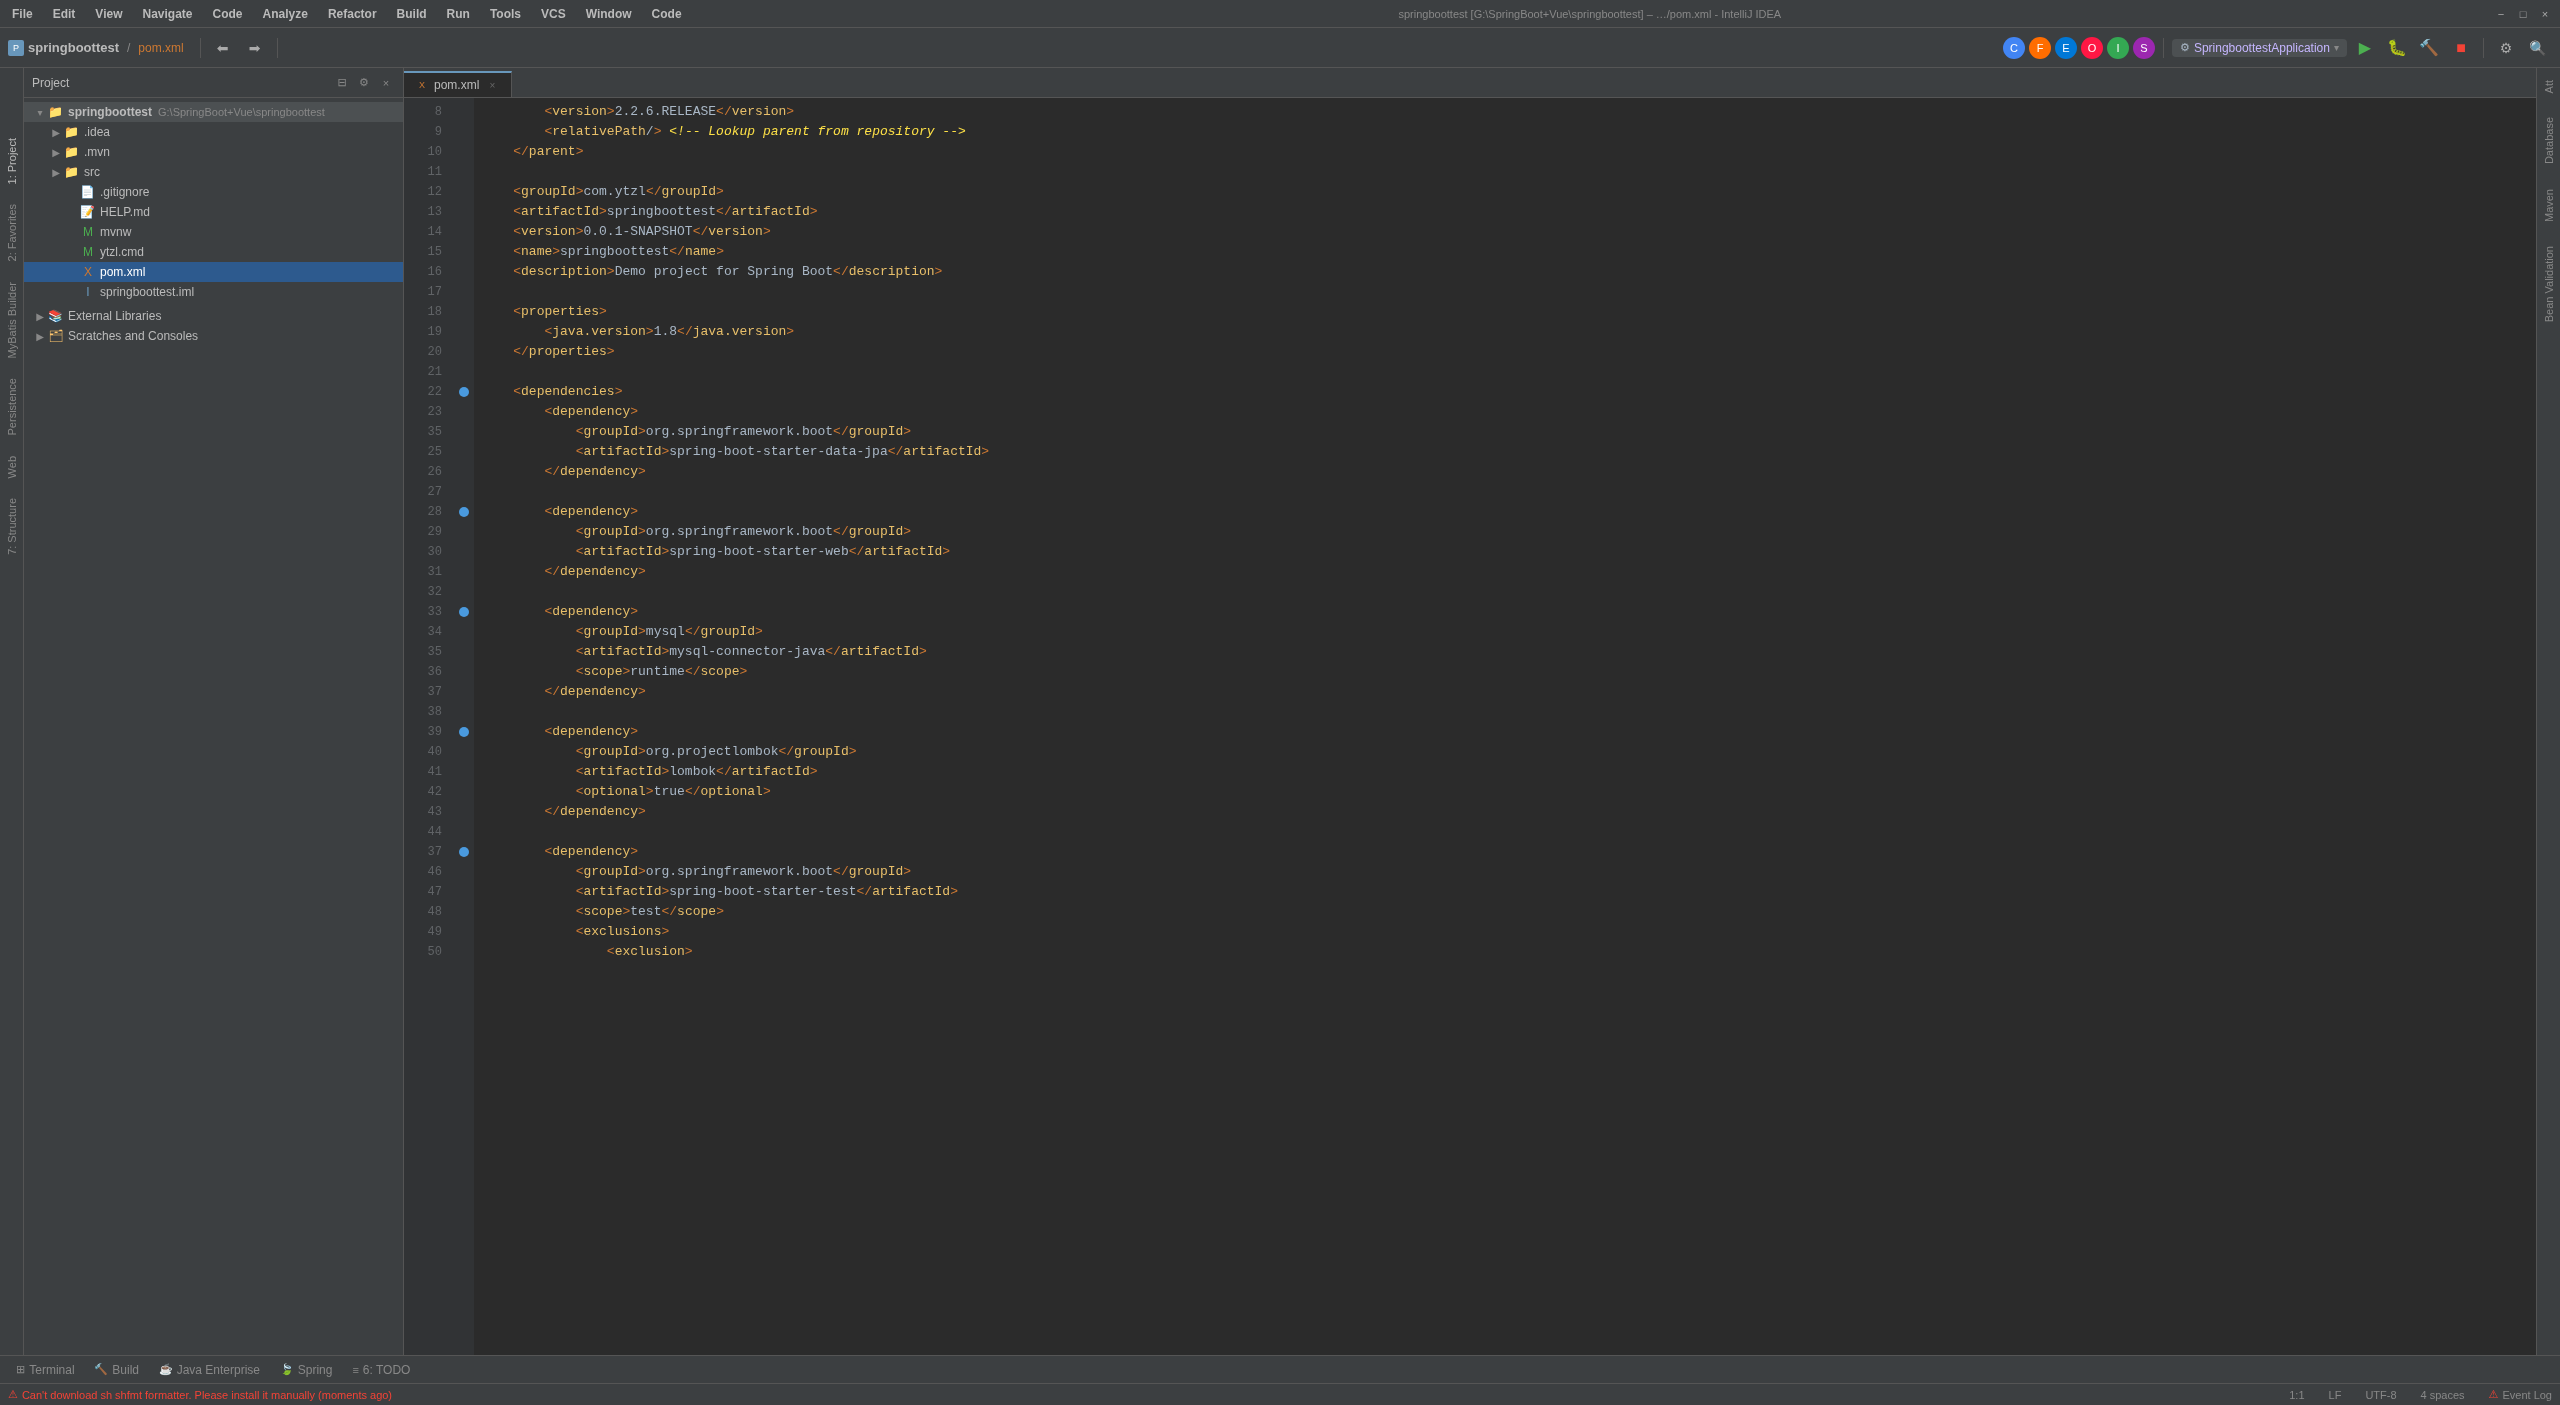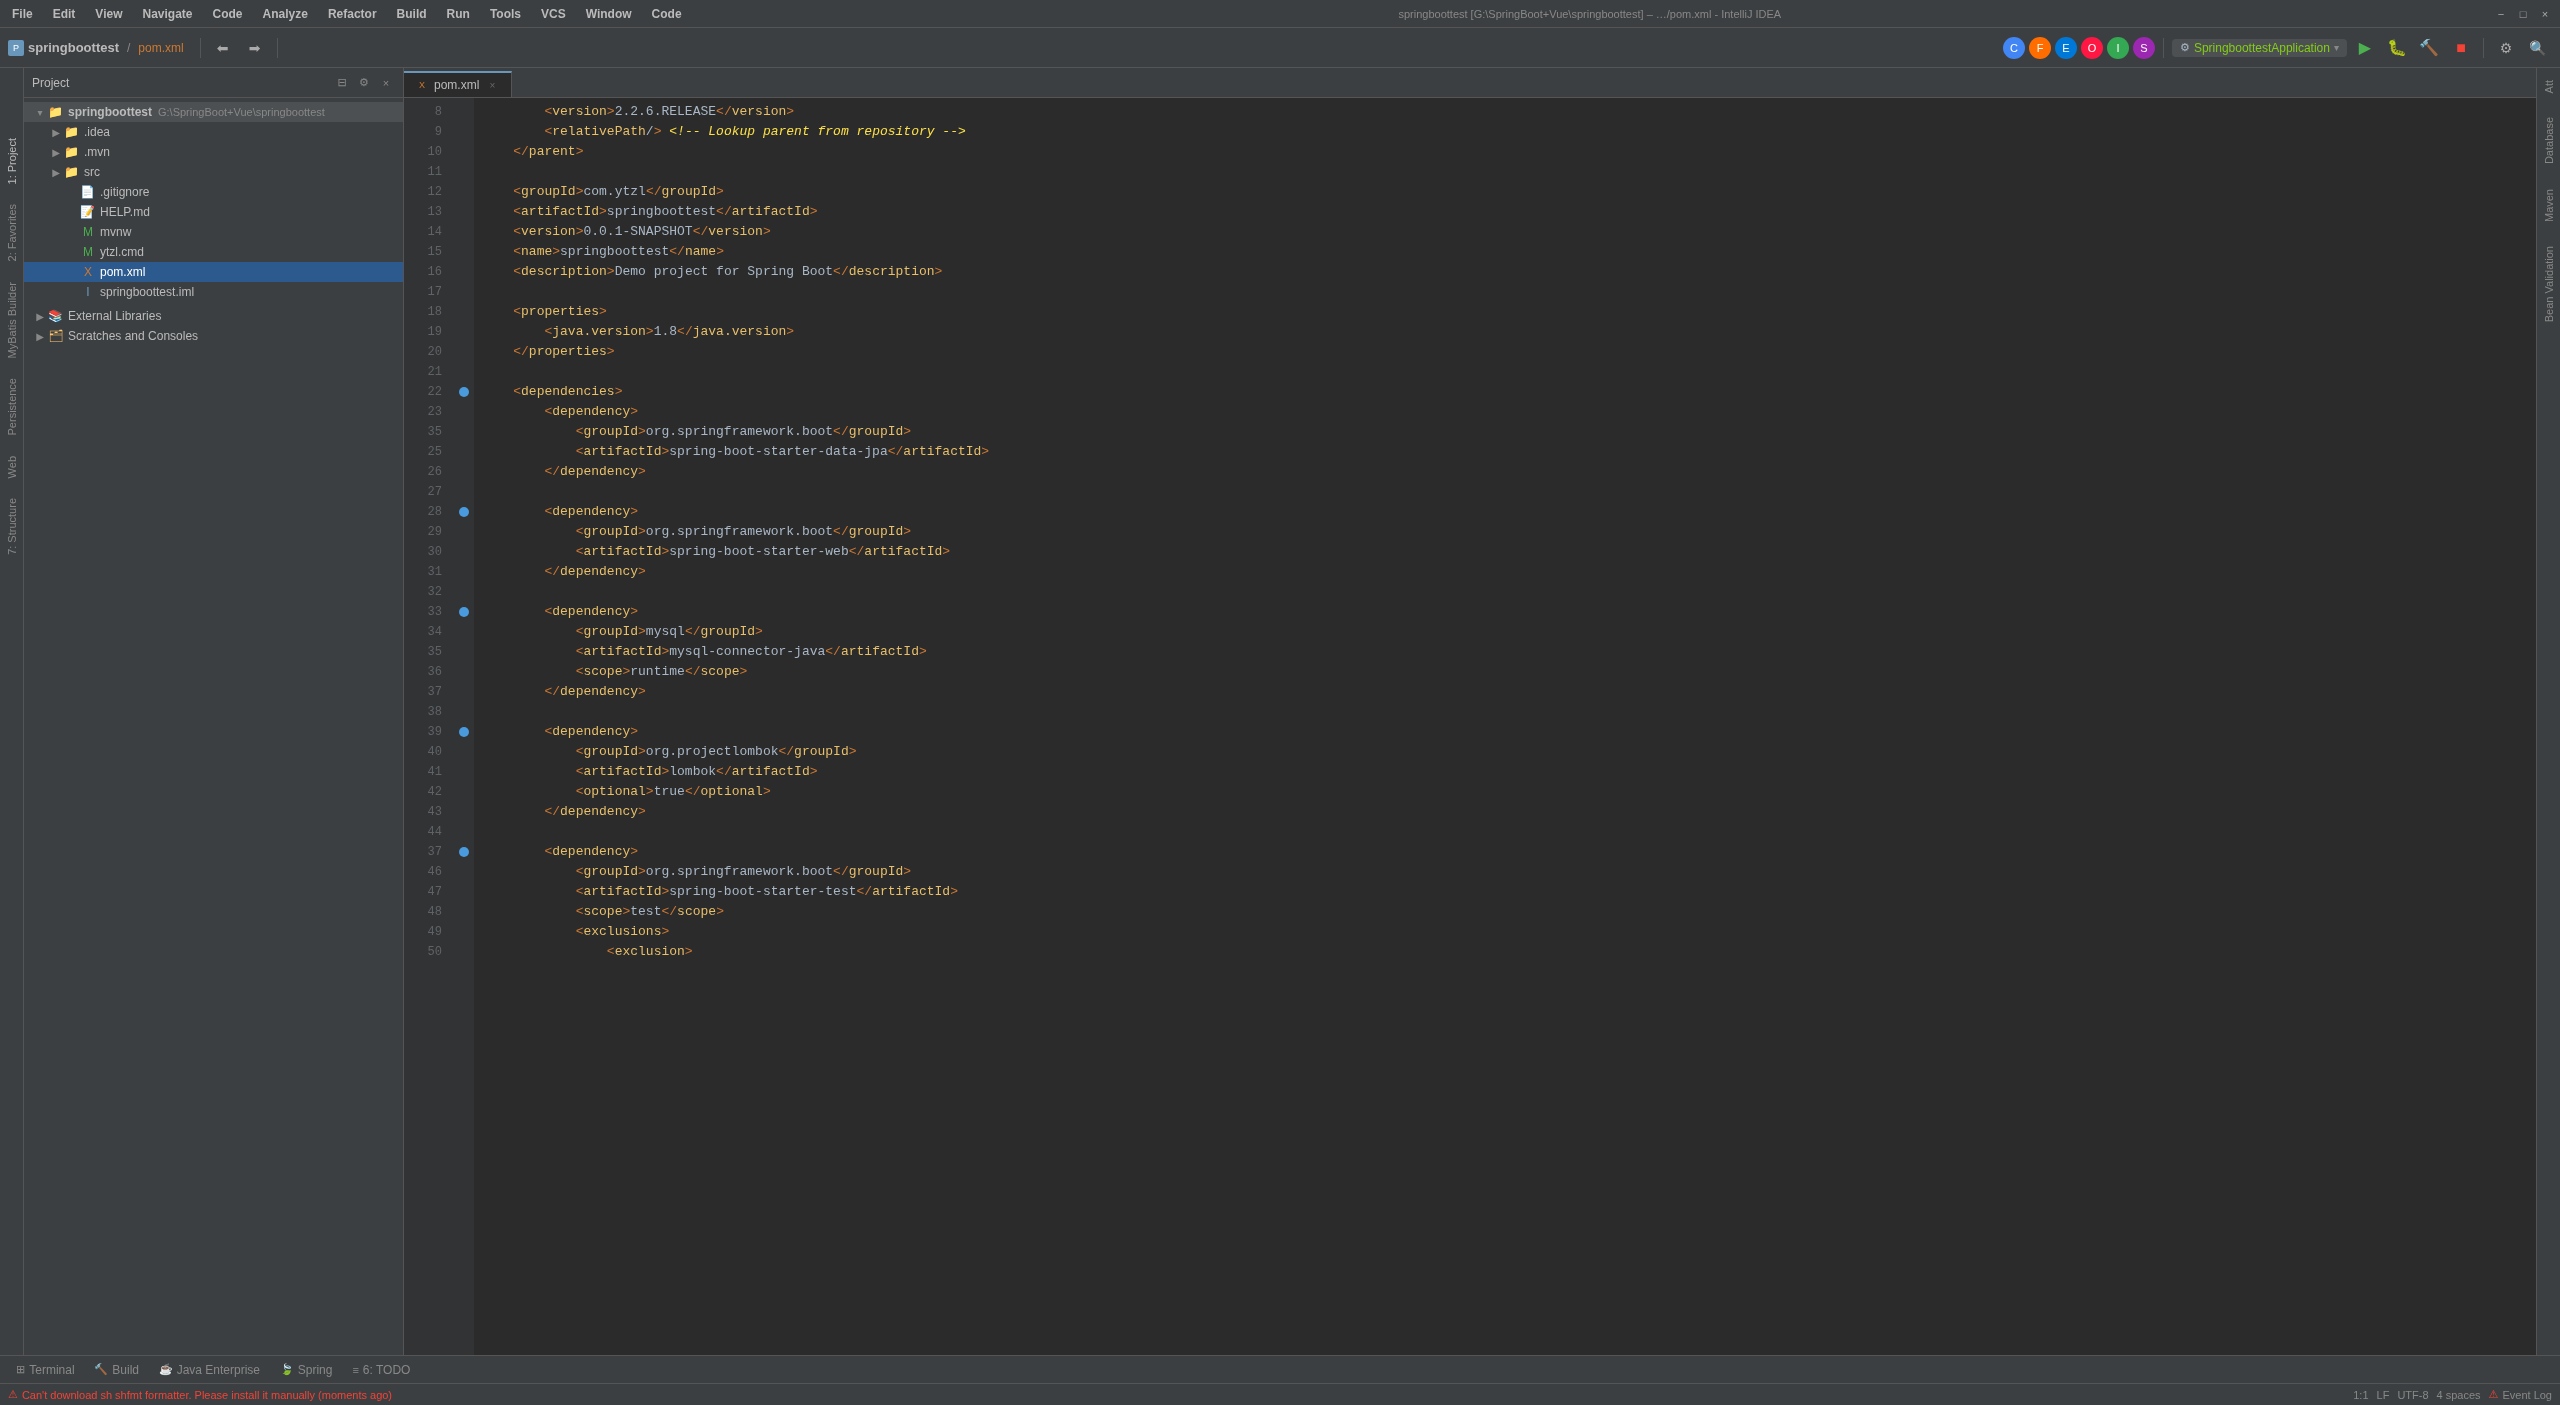--- a/index.html
+++ b/index.html
@@ -111,21 +111,21 @@
     .run-config {
       display: flex;
       align-items: center;
       gap: 4px;
       background: #4c5052;
       border-radius: 4px;
       padding: 2px 8px;
       cursor: pointer;
     }
     .run-config-name {
-      color: #84cc16;
+      color: #c4b5fd;
       font-size: 12px;
     }
     .run-btn {
       width: 28px;
       height: 28px;
       display: flex;
       align-items: center;
       justify-content: center;
       cursor: pointer;
       border-radius: 3px;
@@ -407,21 +407,21 @@
       font-size: 11px;
       color: #888;
       display: flex;
       align-items: center;
       gap: 4px;
     }
     .status-item.error { color: #f44336; }
     .status-right {
       margin-left: auto;
       display: flex;
-      gap: 8px;
+      gap: 24px;
     }
 
     
     .bottom-toolbar {
       height: 28px;
       background: #3c3f41;
       display: flex;
       align-items: center;
       padding: 0 8px;
       border-top: 1px solid #555;

